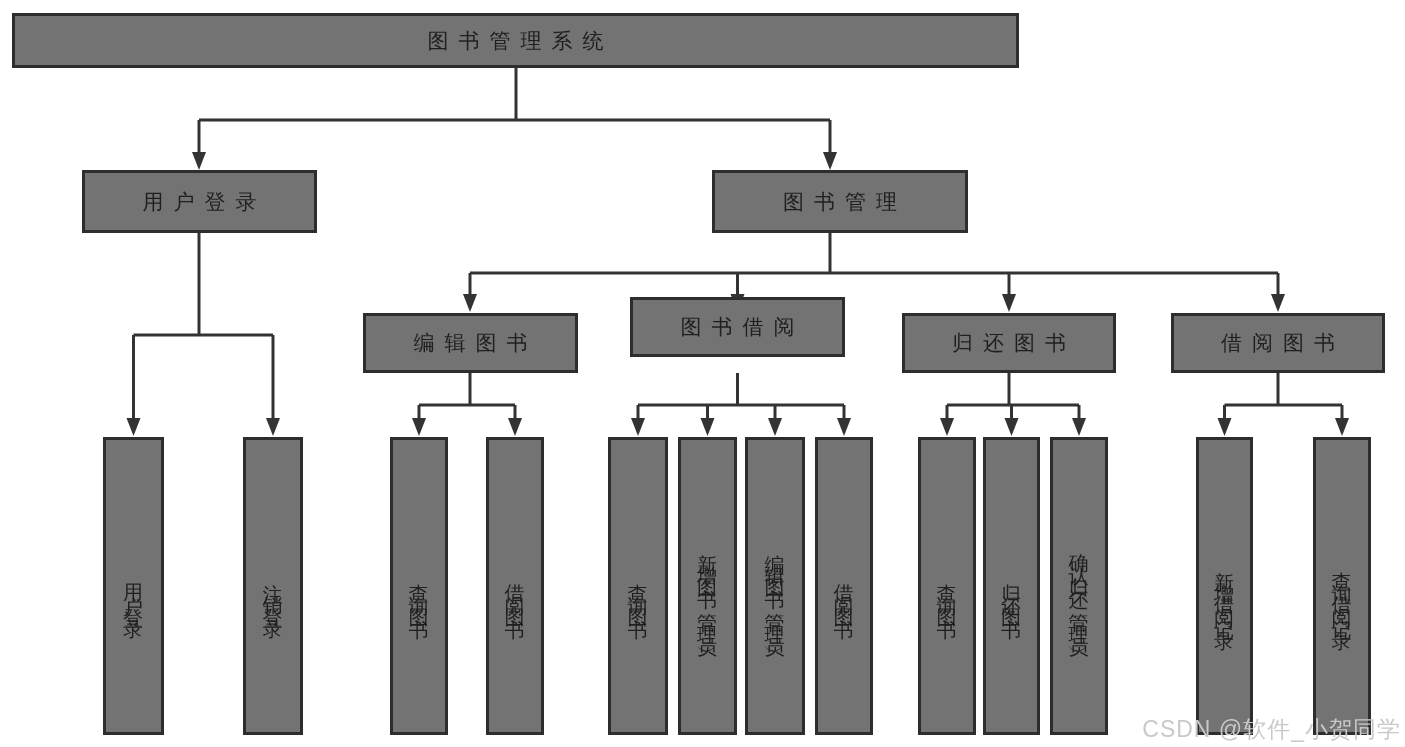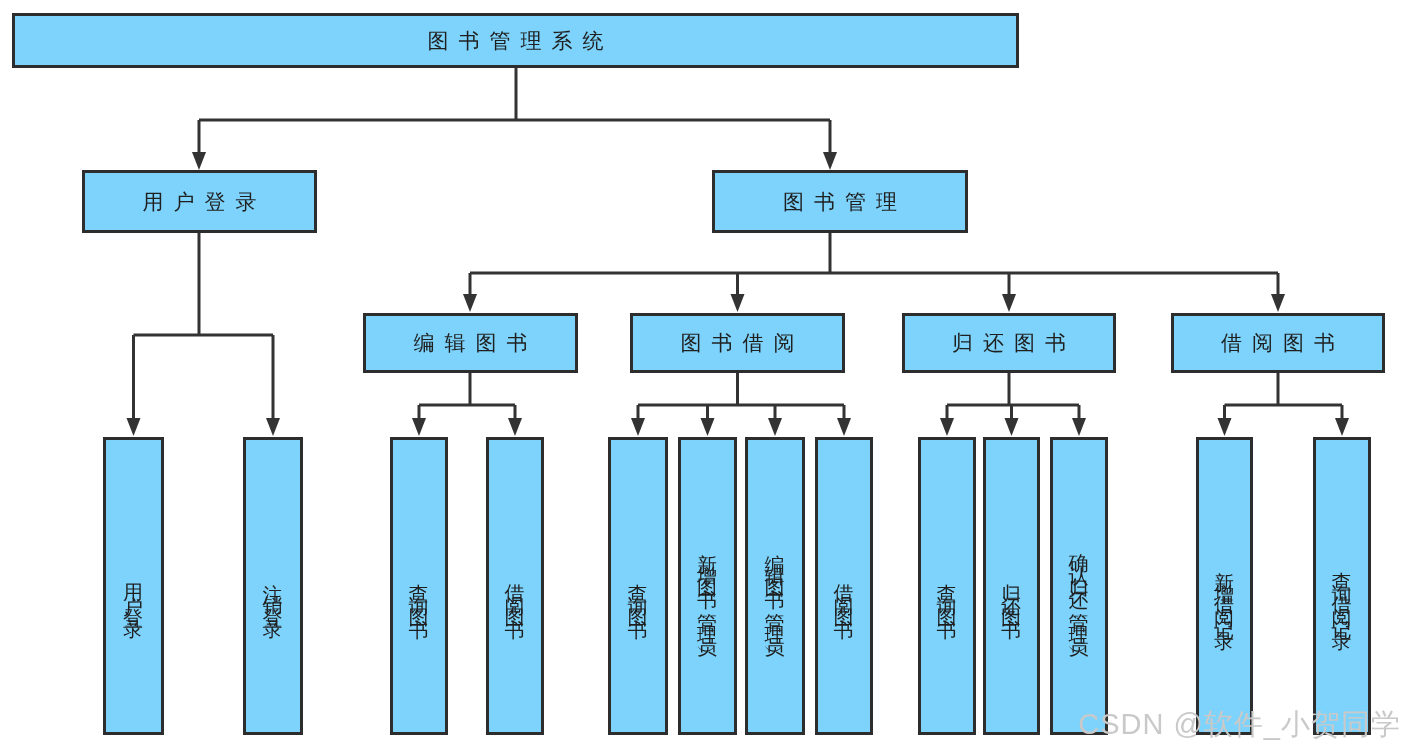--- a/index.html
+++ b/index.html
@@ -15,21 +15,21 @@
     position:relative;
     width:1405px;height:747px;
     background:var(--bg);
     overflow:hidden;
   }
   .canvas svg{position:absolute;left:0;top:0;z-index:0;}
   .box{
     position:absolute;
     box-sizing:border-box;
     border:3px solid var(--border);
-    background:#7dd3fc;
+    background:#737373;
     color:var(--text);
     display:flex;
     align-items:center;
     justify-content:center;
     z-index:1;
     text-align:center;
   }
   .h{
     font-size:21px;
     letter-spacing:10px;
@@ -43,21 +43,21 @@
     font-size:20px;
     letter-spacing:12px;
     padding-top:12px;
     line-height:1;
   }
   .watermark{
     position:absolute;
     right:4px;
     bottom:2px;
     z-index:2;
-    font-size:29px;
+    font-size:23px;
     letter-spacing:1px;
     color:var(--wm);
     white-space:nowrap;
   }
 </style>
 </head>
 <body>
 
 <div class="canvas">
 
@@ -115,21 +115,21 @@
       <line x1="1342" y1="405" x2="1342" y2="424" stroke="#333333" stroke-width="3"></line>
       <polygon points="1335,418 1349,418 1342,436" fill="#333333"></polygon>
     </svg>
 
   <div class="box h root" style="left:12px;top:13px;width:1007px;height:55px">图书管理系统</div>
 
   <div class="box h" style="left:82px;top:170px;width:235px;height:63px">用户登录</div>
   <div class="box h" style="left:712px;top:170px;width:256px;height:63px">图书管理</div>
 
   <div class="box h" style="left:363px;top:313px;width:215px;height:60px">编辑图书</div>
-  <div class="box h" style="left:630px;top:313px;width:215px;height:60px">图书借阅</div>
+  <div class="box h" style="left:630px;top:297px;width:215px;height:60px">图书借阅</div>
   <div class="box h" style="left:902px;top:313px;width:214px;height:60px">归还图书</div>
   <div class="box h" style="left:1171px;top:313px;width:214px;height:60px">借阅图书</div>
 
   <div class="box v" style="left:103px;top:437px;width:61px;height:298px">用户登录</div>
   <div class="box v" style="left:243px;top:437px;width:60px;height:298px">注销登录</div>
 
   <div class="box v" style="left:390px;top:437px;width:58px;height:298px">查询图书</div>
   <div class="box v" style="left:486px;top:437px;width:58px;height:298px">借阅图书</div>
 
   <div class="box v" style="left:608px;top:437px;width:60px;height:298px">查询图书</div>

